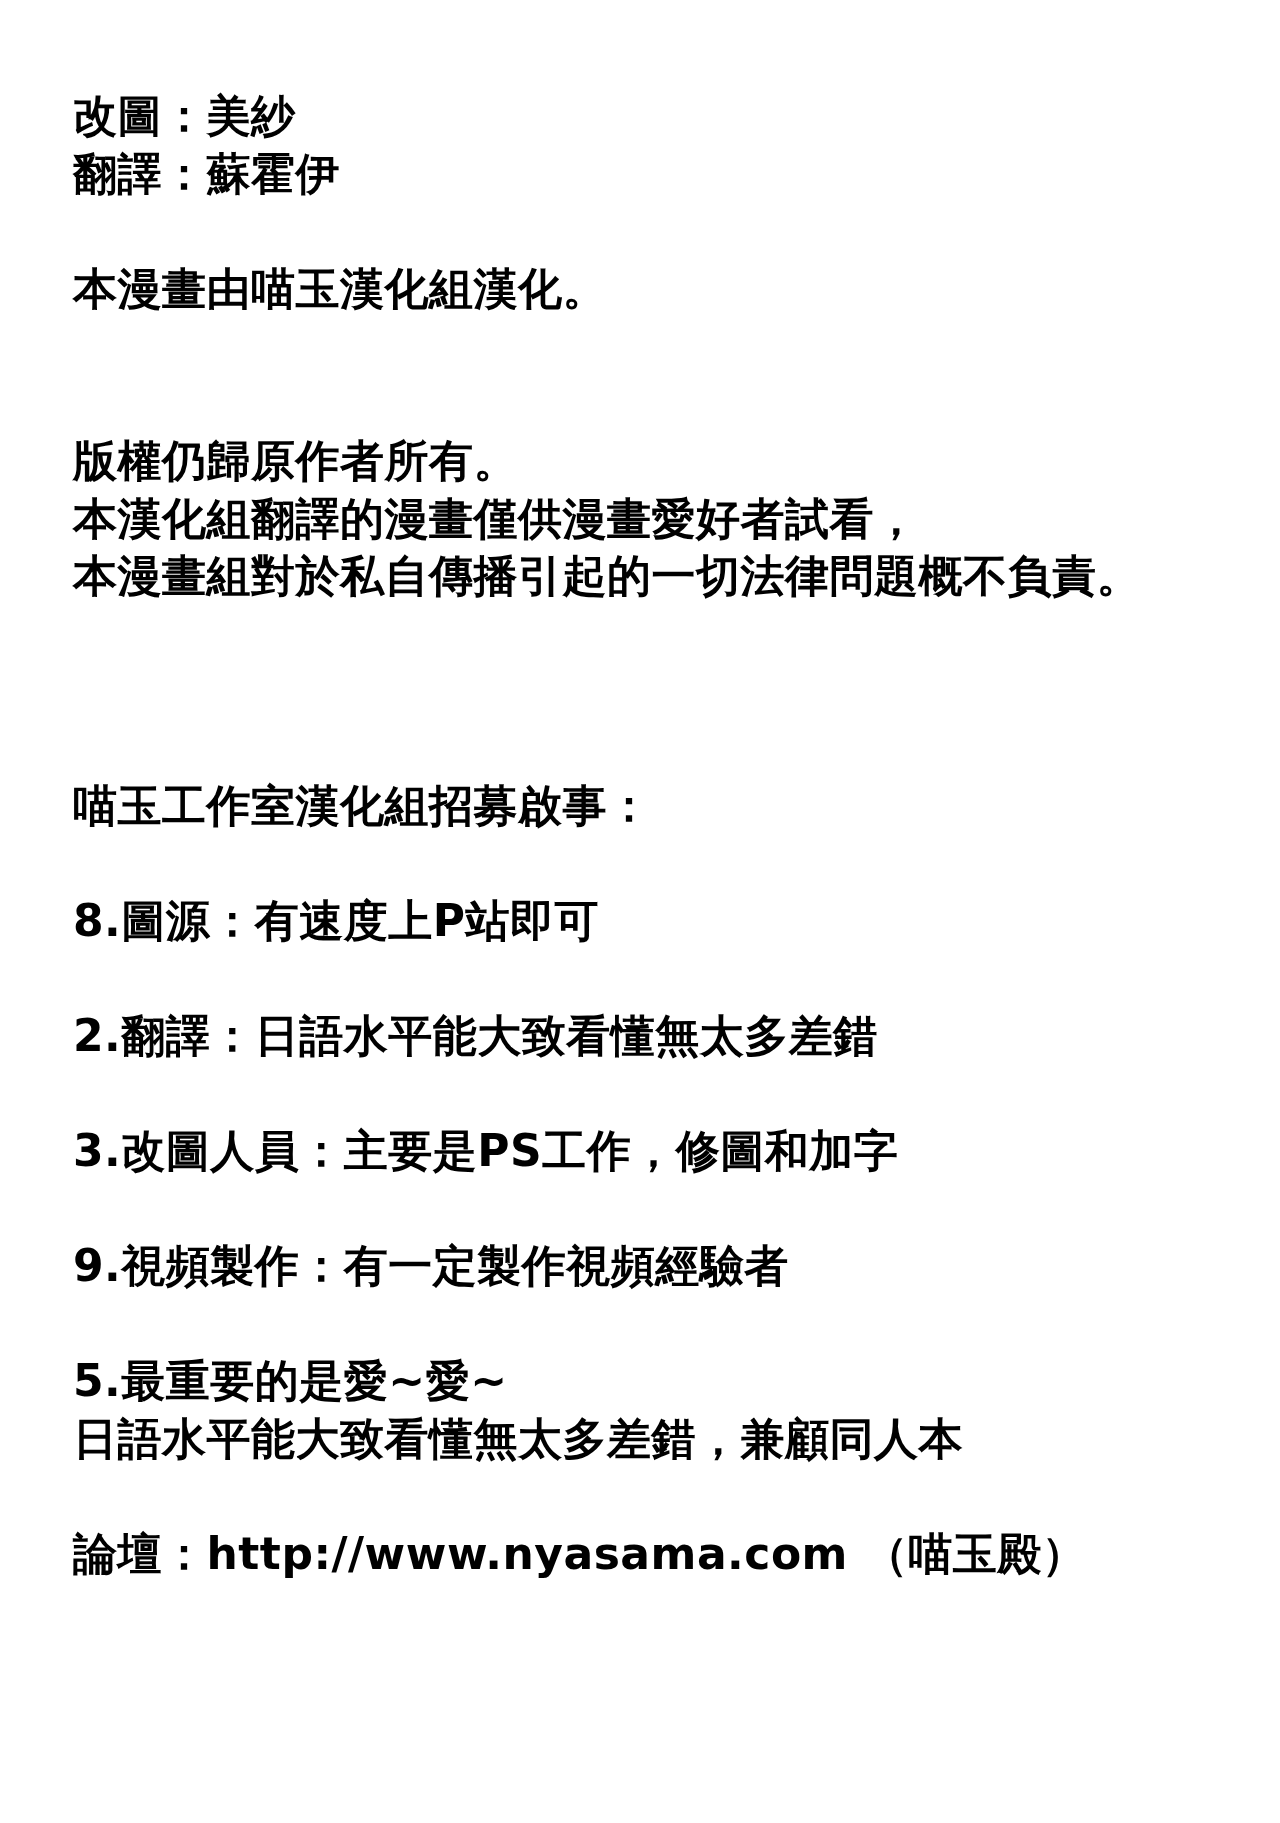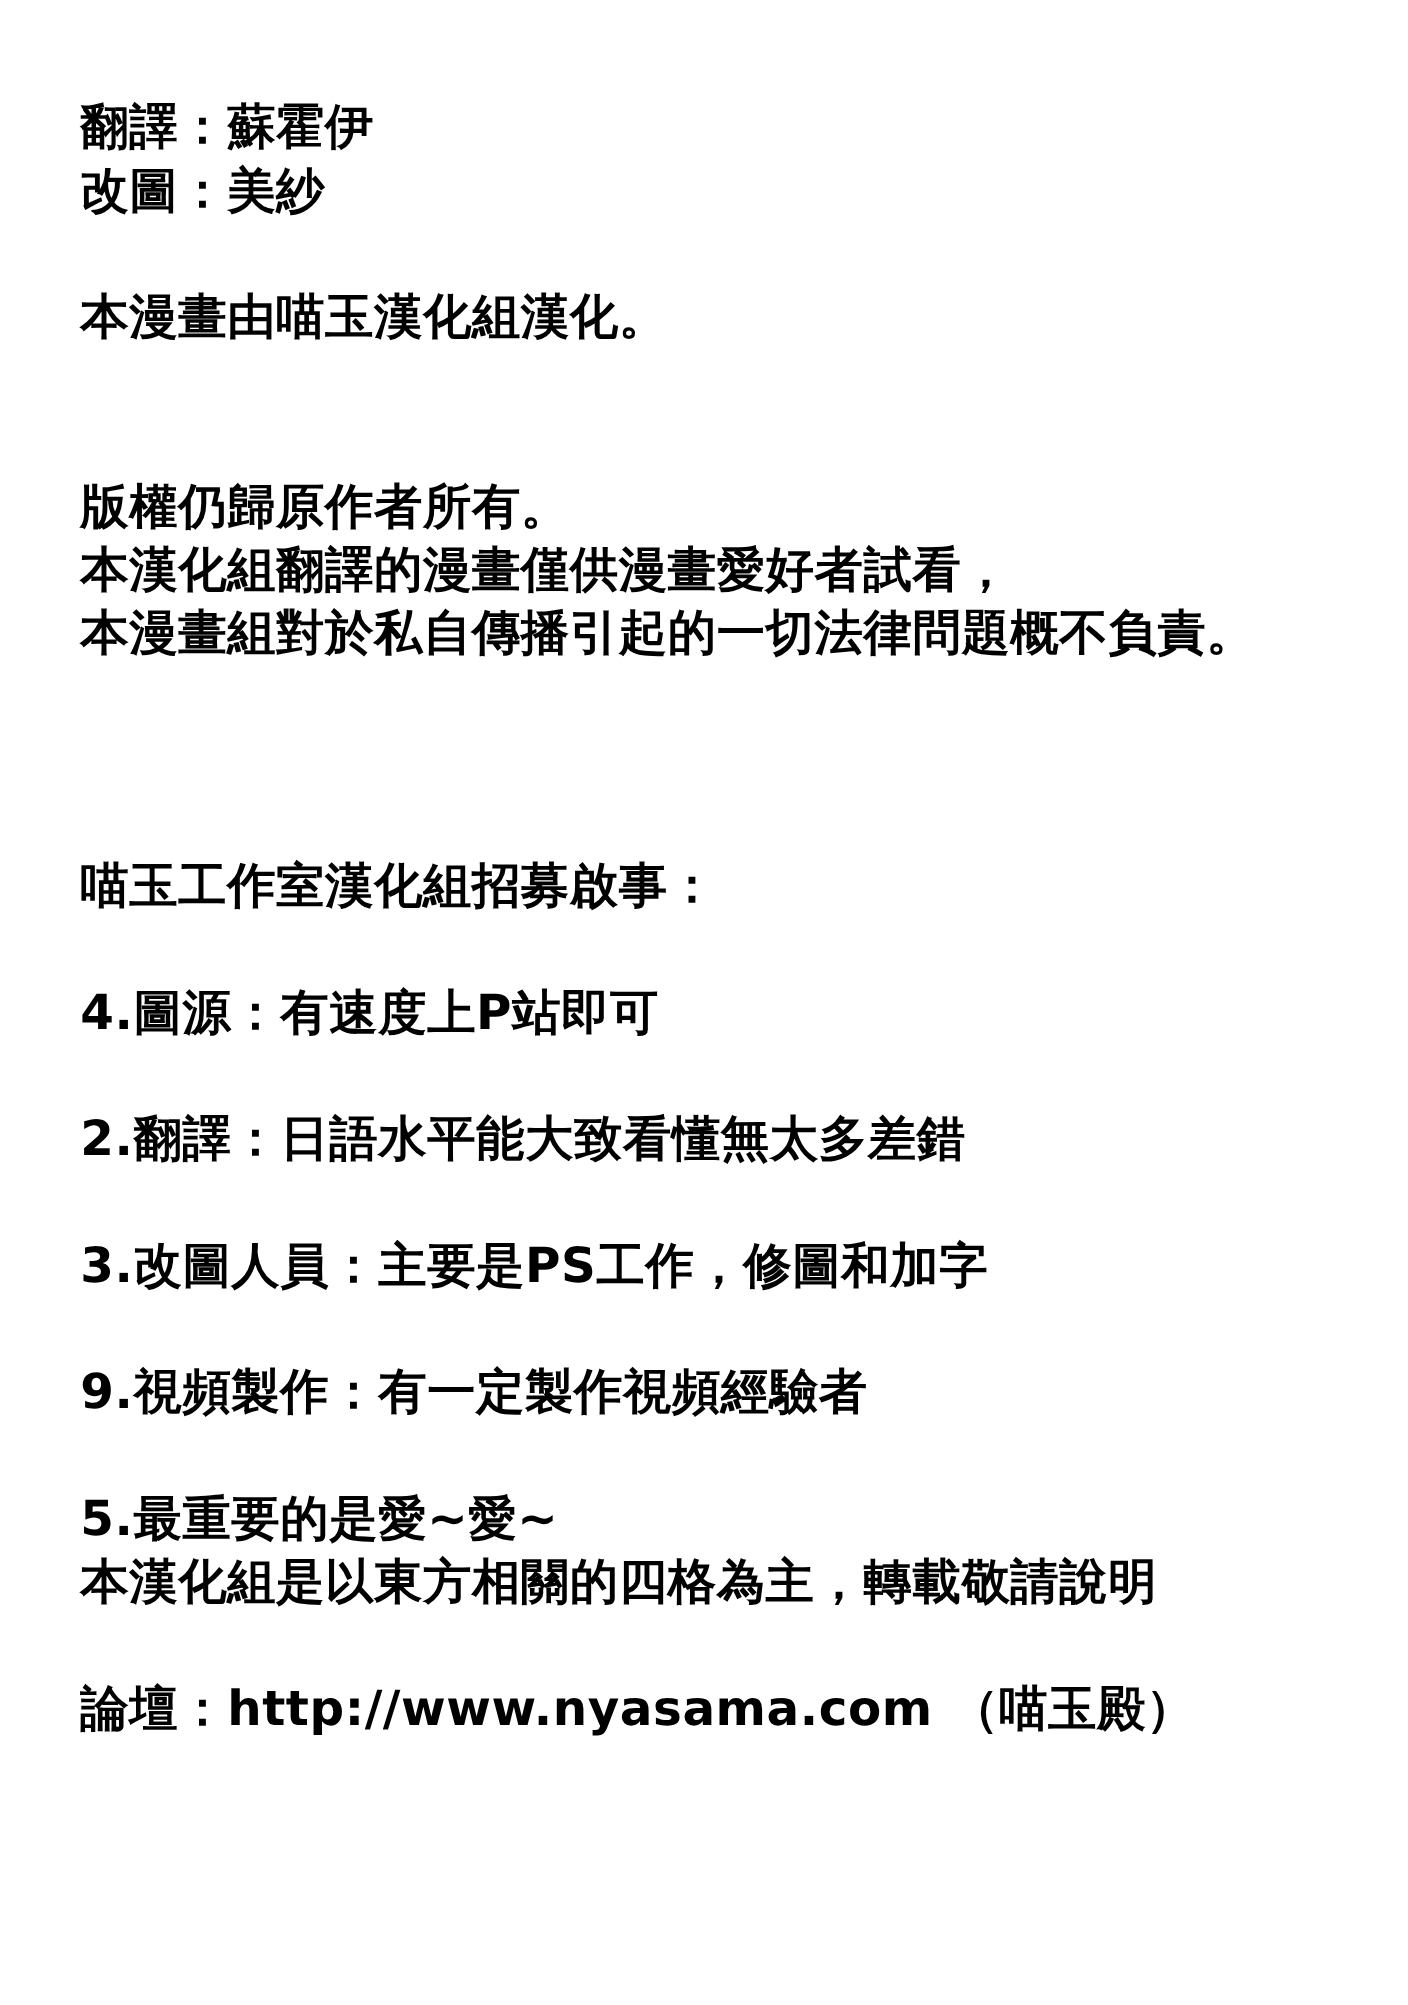--- a/index.html
+++ b/index.html
@@ -31,47 +31,47 @@
   }
   .blank {
     height: 57.5px;
   }
 </style>
 </head>
 <body>
 
 <div class="page">
 
+  <div class="line">改圖：美紗</div>
   <div class="line">翻譯：蘇霍伊</div>
-  <div class="line">改圖：美紗</div>
   <div class="line blank"></div>
 
   <div class="line">本漫畫由喵玉漢化組漢化。</div>
   <div class="line blank"></div>
 
   <div class="line blank"></div>
 
   <div class="line">版權仍歸原作者所有。</div>
   <div class="line">本漢化組翻譯的漫畫僅供漫畫愛好者試看，</div>
   <div class="line">本漫畫組對於私自傳播引起的一切法律問題概不負責。</div>
   <div class="line blank"></div>
   <div class="line blank"></div>
   <div class="line blank"></div>
 
   <div class="line">喵玉工作室漢化組招募啟事：</div>
   <div class="line blank"></div>
 
-  <div class="line">4.圖源：有速度上P站即可</div>
+  <div class="line">8.圖源：有速度上P站即可</div>
   <div class="line blank"></div>
   <div class="line">2.翻譯：日語水平能大致看懂無太多差錯</div>
   <div class="line blank"></div>
   <div class="line">3.改圖人員：主要是PS工作，修圖和加字</div>
   <div class="line blank"></div>
   <div class="line">9.視頻製作：有一定製作視頻經驗者</div>
   <div class="line blank"></div>
   <div class="line">5.最重要的是愛~愛~</div>
 
-  <div class="line">本漢化組是以東方相關的四格為主，轉載敬請說明</div>
+  <div class="line">日語水平能大致看懂無太多差錯，兼顧同人本</div>
   <div class="line blank"></div>
 
   <div class="line">論壇：http://www.nyasama.com （喵玉殿）</div>
 
 </div>
 
 </body></html>

